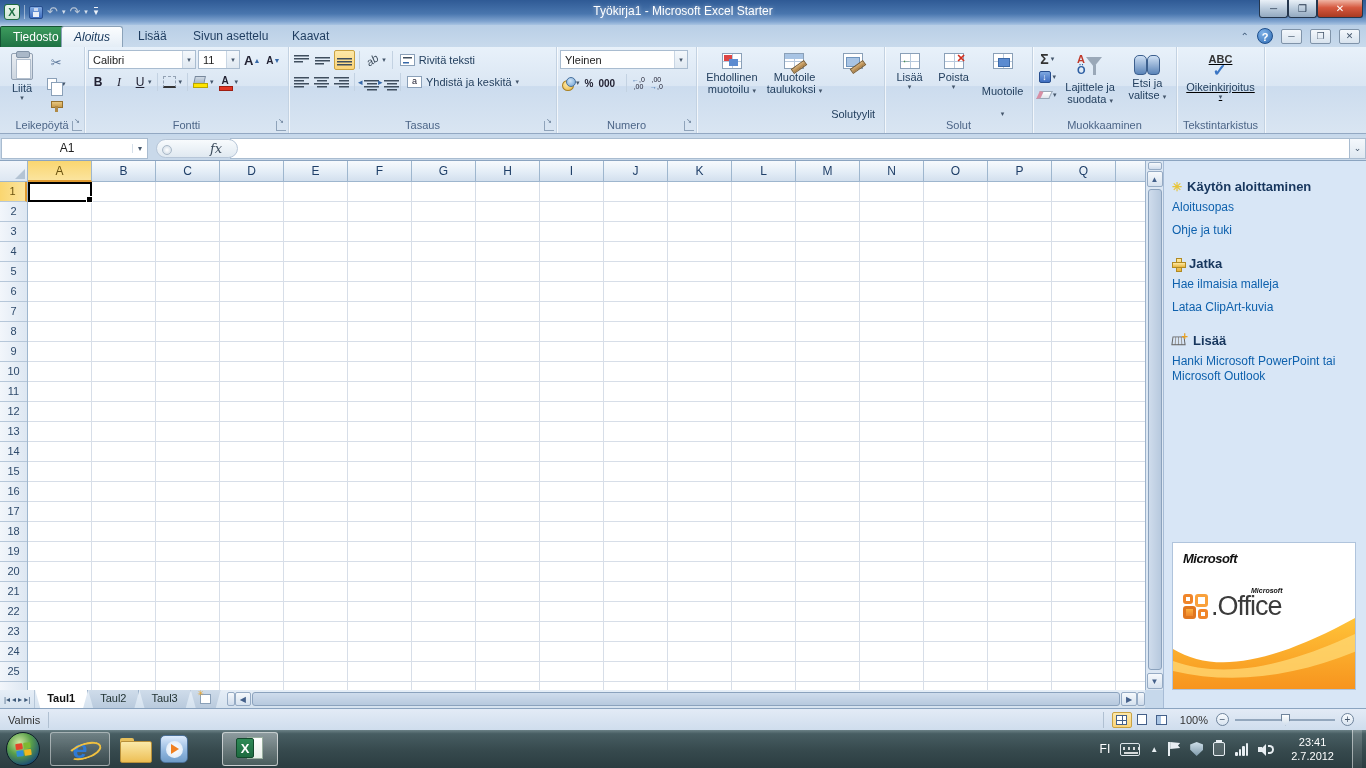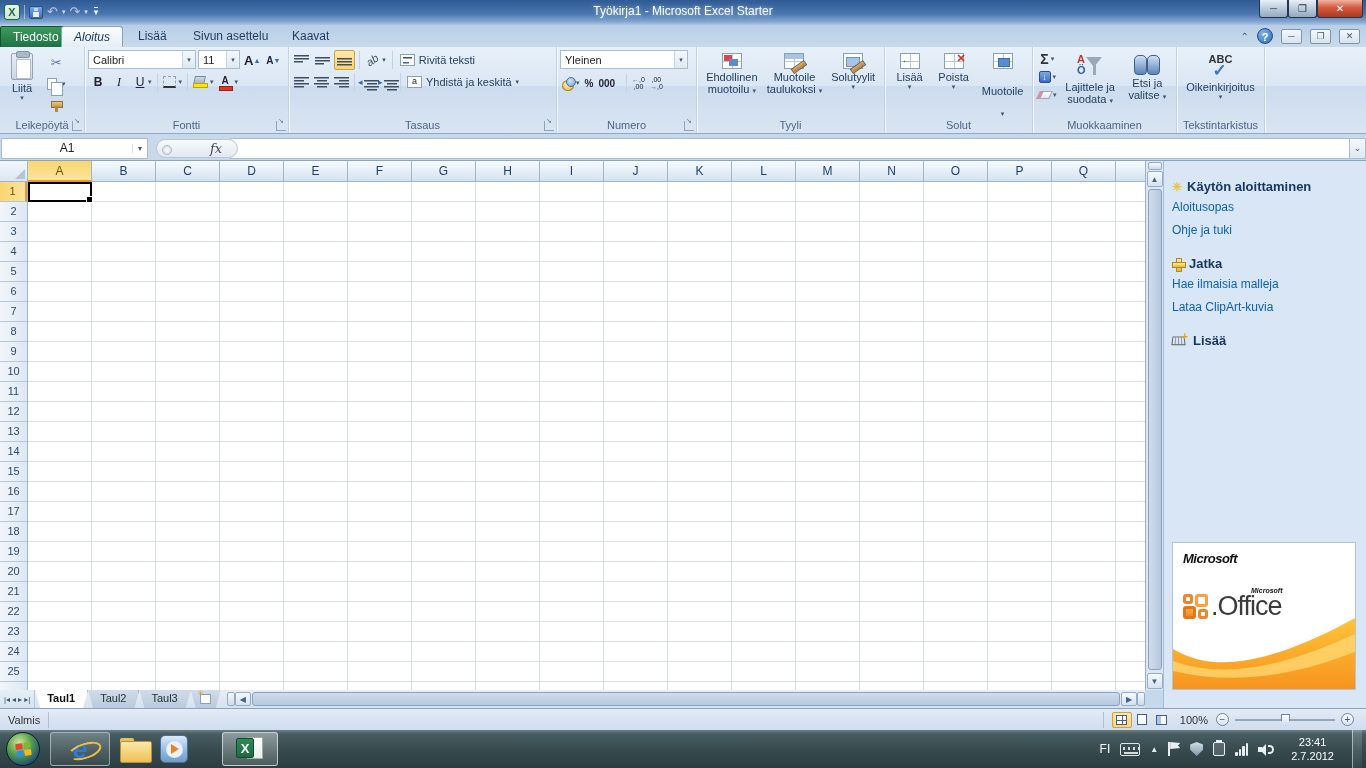--- a/index.html
+++ b/index.html
@@ -478,21 +478,21 @@
     <div class="group" style="width:188px;">
       <div class="gbody" style="display:flex;justify-content:space-around;">
         <div class="bigbtn" style="width:64px;">
           <span class="mini grid cf"></span>
           <span class="blabel"><span>Ehdollinen muotoilu</span> <span class="dd-dark">▾</span></span>
         </div>
         <div class="bigbtn" style="width:62px;">
           <span class="mini grid blue-top brush"></span>
           <span class="blabel"><span>Muotoile taulukoksi</span> <span class="dd-dark">▾</span></span>
         </div>
-        <div class="bigbtn" style="width:56px;">
+        <div class="bigbtn" style="width:56px;gap:37px;">
           <span class="mini blue-cell brush"></span>
           <span class="blabel">Solutyylit</span>
           <span class="dd-dark">▾</span>
         </div>
       </div>
       <div class="glabel">Tyyli</div>
     </div>
 
     <div class="group" style="width:148px;">
       <div class="gbody" style="display:flex;justify-content:space-around;">
@@ -541,21 +541,21 @@
         </div>
         <div class="bigbtn" style="width:52px;">
           <span class="binoc"></span>
           <span class="blabel"><span>Etsi ja valitse</span> <span class="dd-dark">▾</span></span>
         </div>
       </div>
       <div class="glabel">Muokkaaminen</div>
     </div>
 
     <div class="group" style="width:88px;">
-      <div class="gbody" style="display:flex;justify-content:flex-end;">
+      <div class="gbody" style="display:flex;justify-content:flex-end;text-decoration:underline;">
         <div class="bigbtn" style="width:84px;">
           <span class="abc-ic"><span class="abc">ABC</span><span class="chk">✓</span></span>
           <span class="blabel">Oikeinkirjoitus</span>
           <span class="dd-dark">▾</span>
         </div>
       </div>
       <div class="glabel">Tekstintarkistus</div>
     </div>
 
 
@@ -688,20 +688,21 @@
       <span class="plus-ic"></span>
       <span>Jatka</span>
     </div>
     <div class="tp-link">Hae ilmaisia malleja</div>
     <div class="tp-link">Lataa ClipArt-kuvia</div>
 
     <div class="tp-h" style="margin-top:18px;">
       <span class="cart-sm"></span>
       <span>Lisää</span>
     </div>
+    <div class="tp-link" style="width:180px;">Hanki Microsoft PowerPoint tai Microsoft Outlook</div>
 
     <div class="adbox">
       <div class="ad-brand">Microsoft</div>
       <div class="ad-logo">
         <span class="osq">
             <i class="s1"></i>
             <i class="s2"></i>
             <i class="s3"></i>
             <i class="s4"></i>
           </span>

